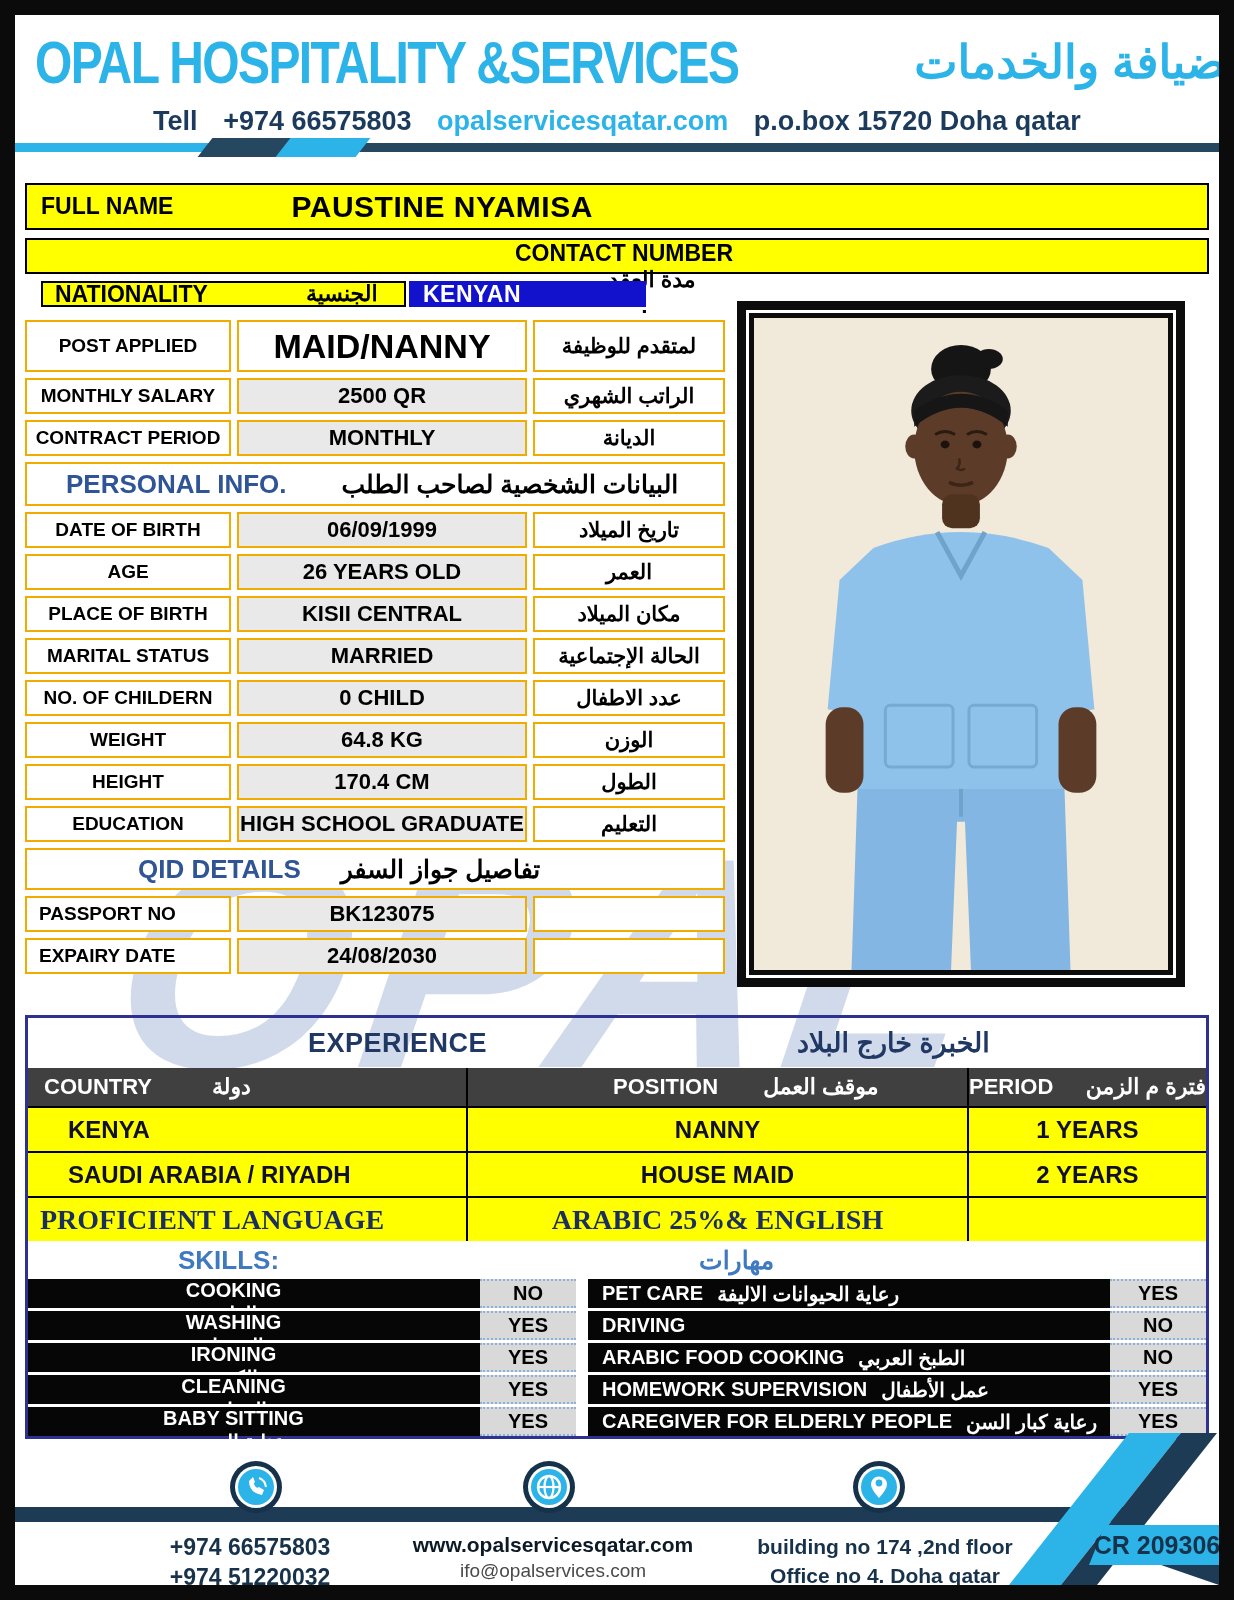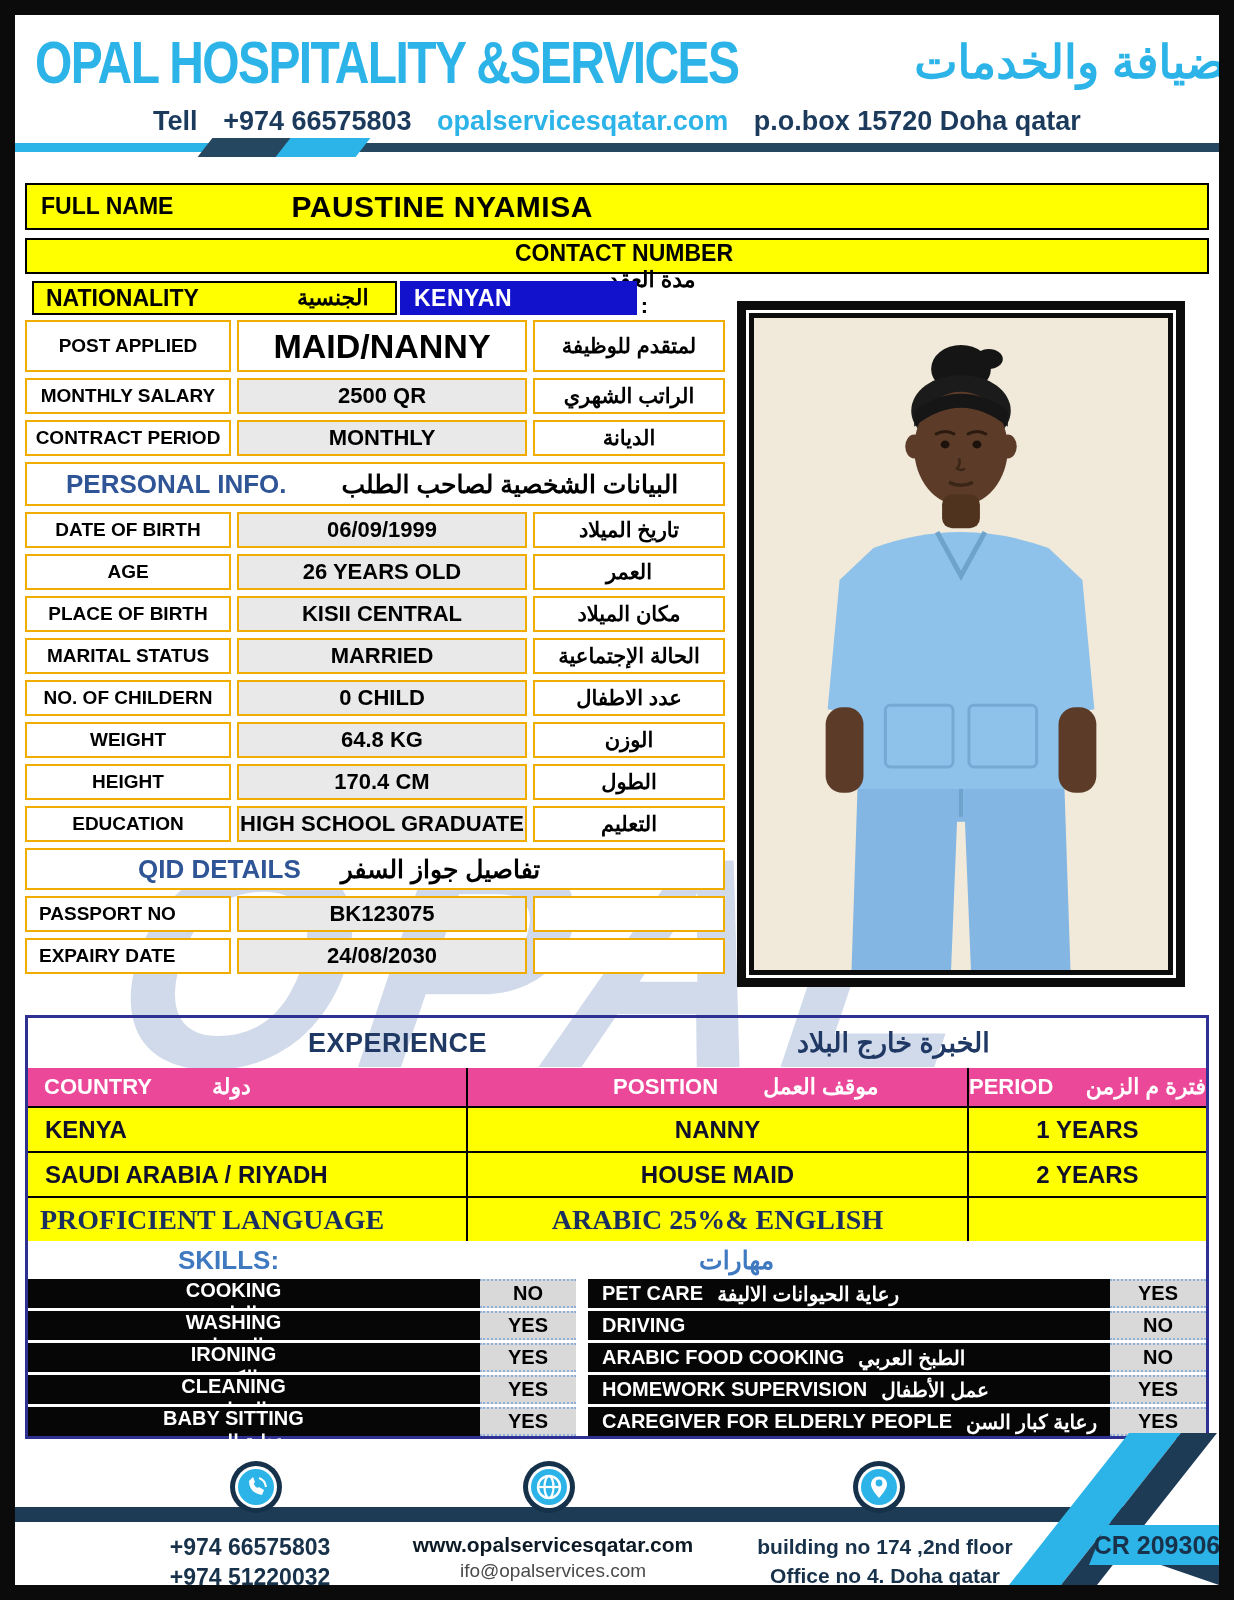--- a/index.html
+++ b/index.html
@@ -27,21 +27,21 @@
   
   .yrow{position:absolute;left:25px;width:1184px;background:#ffff00;border:2px solid #000;
         box-sizing:border-box;display:flex;align-items:center;z-index:3;}
   .yrow .lab{font-weight:bold;font-size:23px;color:#000;margin-left:14px;white-space:nowrap;}
   #rowName{top:183px;height:47px;}
   #rowName .big{font-size:30px;font-weight:bold;margin-left:118px;letter-spacing:.5px;}
   #rowContact{top:238px;height:36px;flex-direction:column;}
   #rowContact .ar{font-weight:bold;font-size:22px;margin-left:70px;}
   #rowContact .colon{font-weight:bold;font-size:22px;margin-left:55px;}
   #rowContact .val{font-weight:bold;font-size:24px;margin-left:80px;white-space:pre;}
-  .nat-row{position:absolute;left:32px;top:281px;height:34px;display:flex;z-index:3;text-align:right;}
+  .nat-row{position:absolute;left:41px;top:281px;height:26px;display:flex;z-index:3;text-align:right;}
   .nat-yellow{width:365px;background:#ffff00;border:2px solid #000;box-sizing:border-box;
               display:flex;align-items:center;}
   .nat-yellow .lab{font-weight:bold;font-size:23px;margin-left:12px;}
   .nat-yellow .ar{font-weight:bold;font-size:22px;margin-left:98px;}
   .nat-blue{width:237px;background:#1212cc;margin-left:3px;display:flex;align-items:center;}
   .nat-blue .v{color:#fff;font-weight:bold;font-size:23px;margin-left:14px;letter-spacing:.5px;}
 
   
   table.info{position:absolute;left:19px;top:314px;border-collapse:separate;border-spacing:6px;z-index:3;}
   table.info td{border:2px solid #f0ad00;box-sizing:border-box;vertical-align:middle;}
@@ -67,32 +67,32 @@
   .watermark{position:absolute;left:120px;top:790px;font-size:300px;font-weight:bold;font-style:italic;
              color:#8da4cc;opacity:.40;letter-spacing:14px;transform:skewX(-8deg);z-index:1;
              white-space:nowrap;}
 
   
   .exp{position:absolute;left:25px;top:1015px;width:1184px;height:424px;border:3px solid #2e3192;
        box-sizing:border-box;z-index:3;}
   .exp-band1{height:50px;display:flex;align-items:center;}
   .exp-title-en{font-weight:bold;font-size:27px;color:#1f3864;margin-left:280px;letter-spacing:.5px;}
   .exp-title-ar{font-weight:bold;font-size:27px;color:#1f3864;margin-left:310px;}
-  .exp-head{height:38px;background:#ec4899;display:flex;color:#fff;font-weight:bold;font-size:22px;}
+  .exp-head{height:38px;background:#404040;display:flex;color:#fff;font-weight:bold;font-size:22px;}
   .exp-head .c{display:flex;align-items:center;box-sizing:border-box;}
   .exp-head .c1{width:440px;border-right:2px solid #000;padding-left:16px;}
   .exp-head .c1 .a{margin-left:60px;}
   .exp-head .c2{width:501px;border-right:2px solid #000;padding-left:145px;}
   .exp-head .c2 .a{margin-left:45px;}
   .exp-head .c3{flex:1;justify-content:space-between;}
   .exp-head .c3 .a{margin-left:12px;}
   .exp-row{height:45px;background:#ffff00;display:flex;border-top:2px solid #000;box-sizing:border-box;
            font-weight:bold;font-size:24px;color:#10102a;}
   .exp-row .c{display:flex;align-items:center;box-sizing:border-box;}
-  .exp-row .c1{width:440px;border-right:2px solid #000;padding-left:17px;}
+  .exp-row .c1{width:440px;border-right:2px solid #000;padding-left:40px;}
   .exp-row .c2{width:501px;border-right:2px solid #000;justify-content:center;}
   .exp-row .c3{flex:1;justify-content:center;}
   .exp-row.serif{font-family:"Liberation Serif",serif;font-size:28px;color:#1a2f5e;}
   .exp-row.serif .c1{padding-left:12px;}
   .skills-band{height:38px;display:flex;align-items:center;}
   .skills-en{color:#3f7ac1;font-weight:bold;font-size:26px;margin-left:150px;}
   .skills-ar{color:#3f7ac1;font-weight:bold;font-size:25px;margin-left:420px;}
   .skills-grid{display:flex;flex-direction:column;gap:3px;}
   .sk-row{display:flex;height:29px;}
   .sk-name1{width:452px;background:#060606;color:#fff;display:flex;align-items:center;

